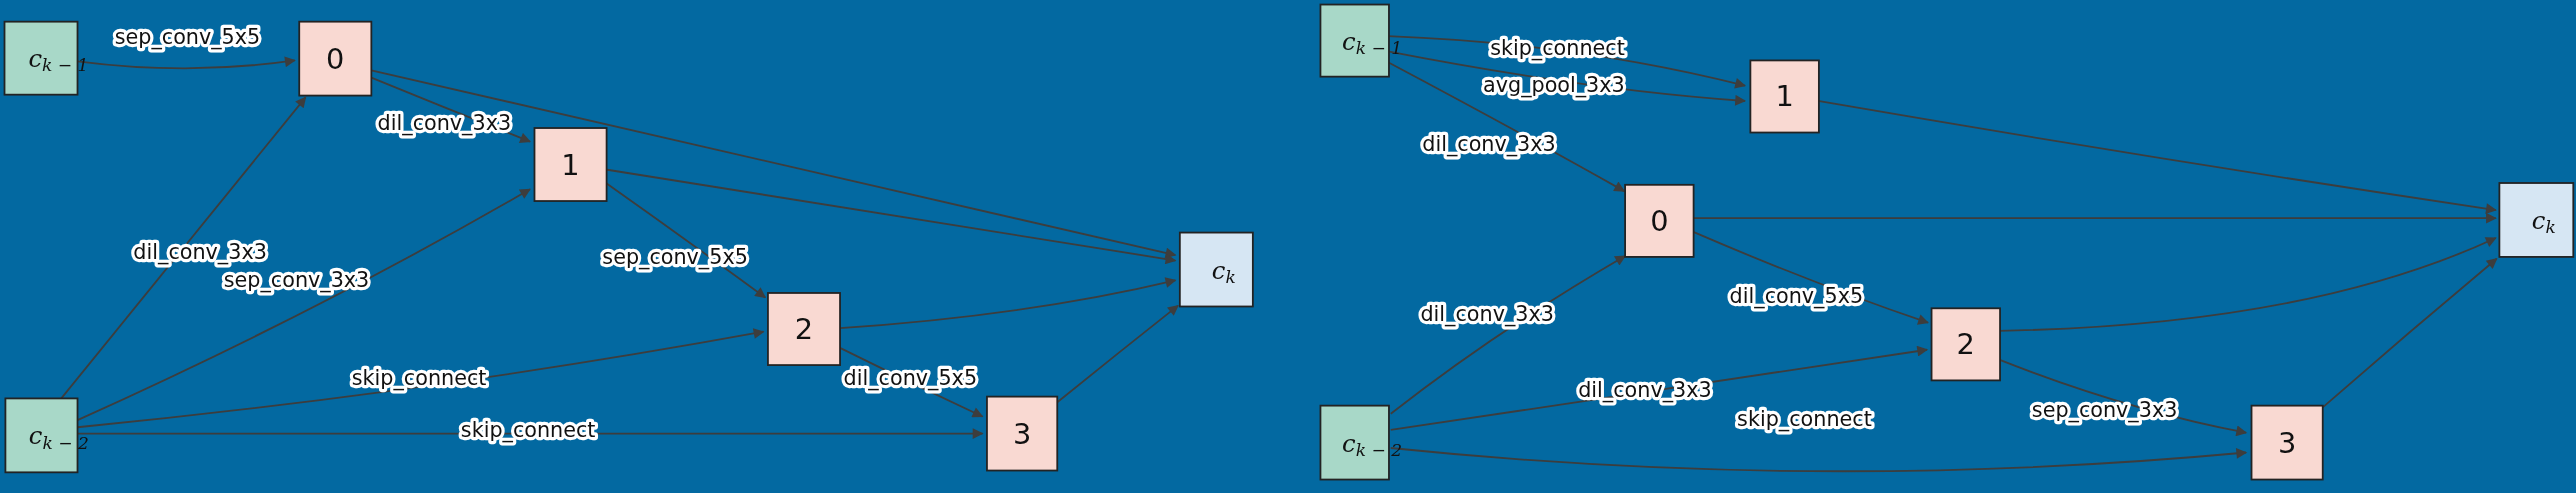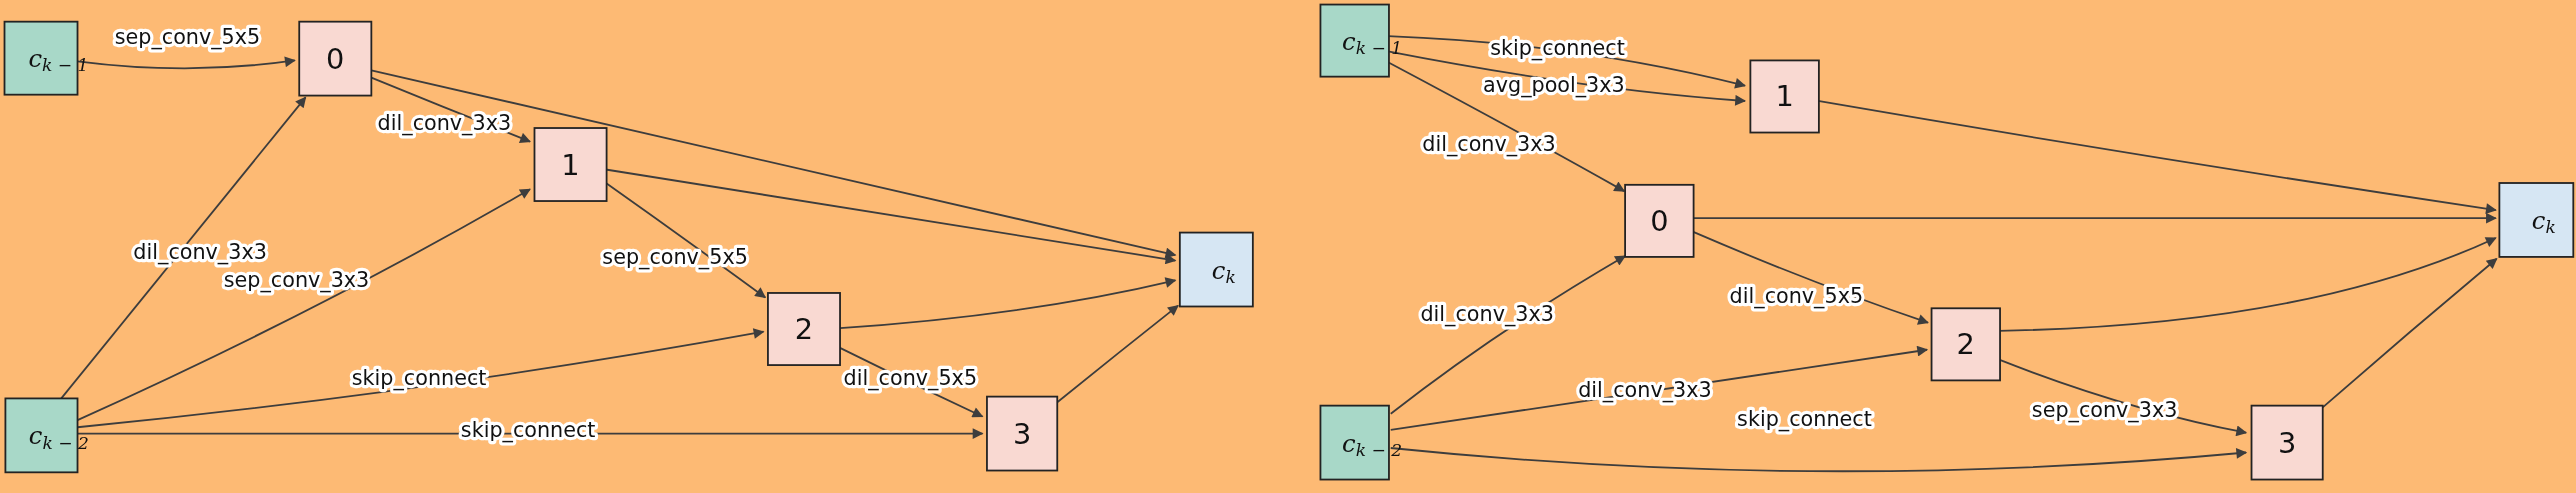--- a/index.html
+++ b/index.html
@@ -1,19 +1,19 @@
 <!DOCTYPE html>
 <html style="font-size:14.4px"><head>
 <meta charset="utf-8">
 <style>
   html,body{margin:0;padding:0;background:#ffffff;}
   .stage{
     position:relative;
     width:2576px;height:494px;
-    background:#fdba74;
+    background:#0369a1;
     font-family:"DejaVu Sans", sans-serif;
     overflow:hidden;
   }
   svg{display:block;width:2576px;height:494px;}
   .edge{fill:none;stroke-width:2px;}
   .node-rect{stroke-width:2px;}
   .op-label{
     font-family:"DejaVu Sans", sans-serif;
     font-size:23px;
     paint-order:stroke;

